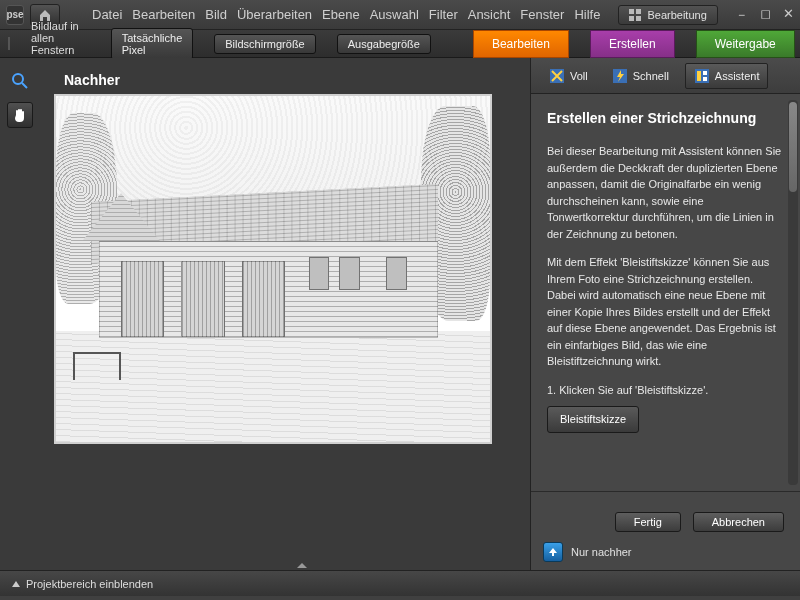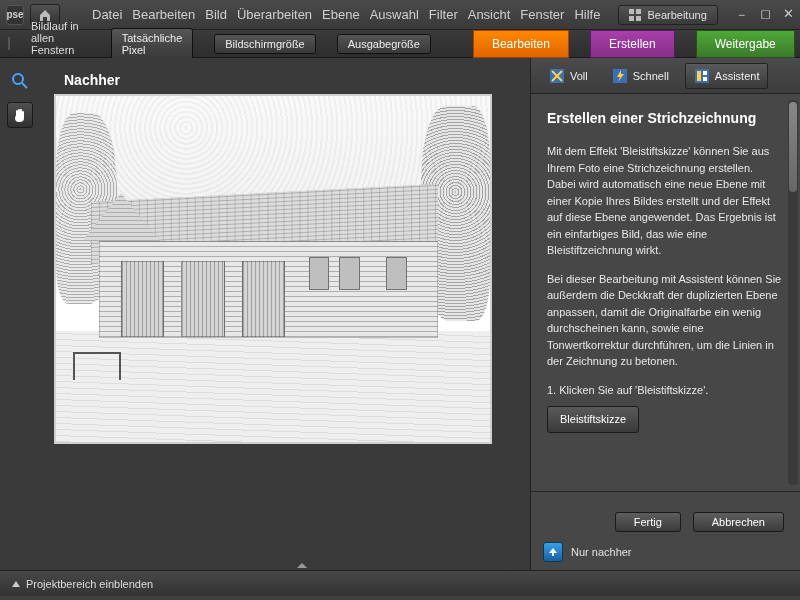--- a/index.html
+++ b/index.html
@@ -185,22 +185,22 @@
             <rect x="3" y="3" width="4" height="10" fill="#ffd040"></rect>
             <rect x="9" y="3" width="4" height="4" fill="#fff"></rect>
             <rect x="9" y="9" width="4" height="4" fill="#fff"></rect>
           </svg>
         <span>Assistent</span>
       </div>
     </div>
 
     <div class="panelbody">
       <div class="panel-title">Erstellen einer Strichzeichnung</div>
+      <div class="panel-p">Bei dieser Bearbeitung mit Assistent können Sie außerdem die Deckkraft der duplizierten Ebene anpassen, damit die Originalfarbe ein wenig durchscheinen kann, sowie eine Tonwertkorrektur durchführen, um die Linien in der Zeichnung zu betonen.</div>
       <div class="panel-p">Mit dem Effekt 'Bleistiftskizze' können Sie aus Ihrem Foto eine Strichzeichnung erstellen. Dabei wird automatisch eine neue Ebene mit einer Kopie Ihres Bildes erstellt und der Effekt auf diese Ebene angewendet. Das Ergebnis ist ein einfarbiges Bild, das wie eine Bleistiftzeichnung wirkt.</div>
-      <div class="panel-p">Bei dieser Bearbeitung mit Assistent können Sie außerdem die Deckkraft der duplizierten Ebene anpassen, damit die Originalfarbe ein wenig durchscheinen kann, sowie eine Tonwertkorrektur durchführen, um die Linien in der Zeichnung zu betonen.</div>
       <div class="step">1. Klicken Sie auf 'Bleistiftskizze'.</div>
       <div class="effect-btn">Bleistiftskizze</div>
       <div class="panel-scroll">
         <div class="panel-thumb"></div>
       </div>
     </div>
 
     <div class="panel-footer">
       <div class="footer-btns">
         <div class="footer-btn">Fertig</div>

